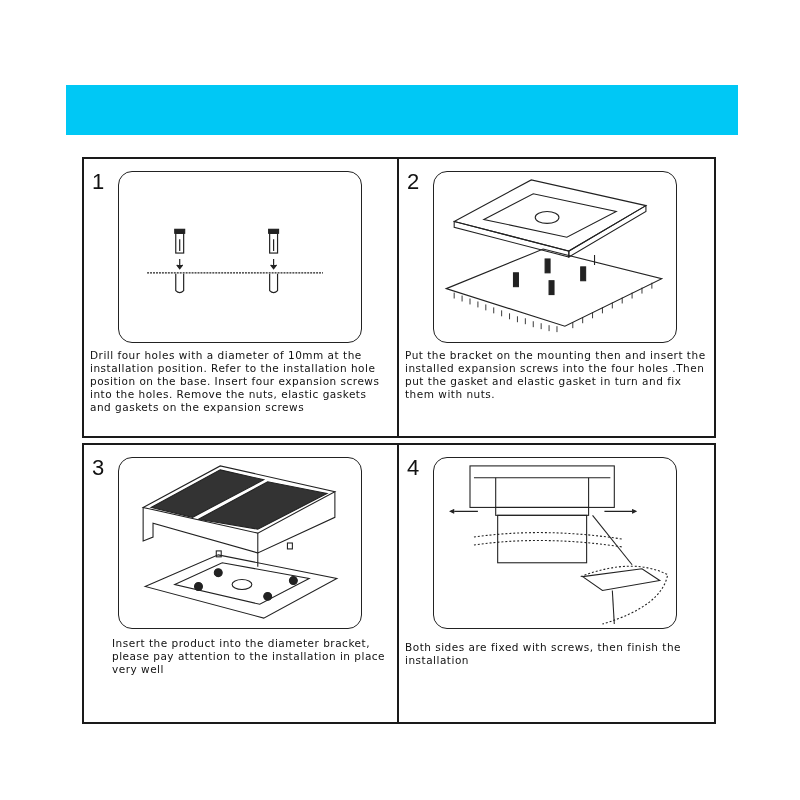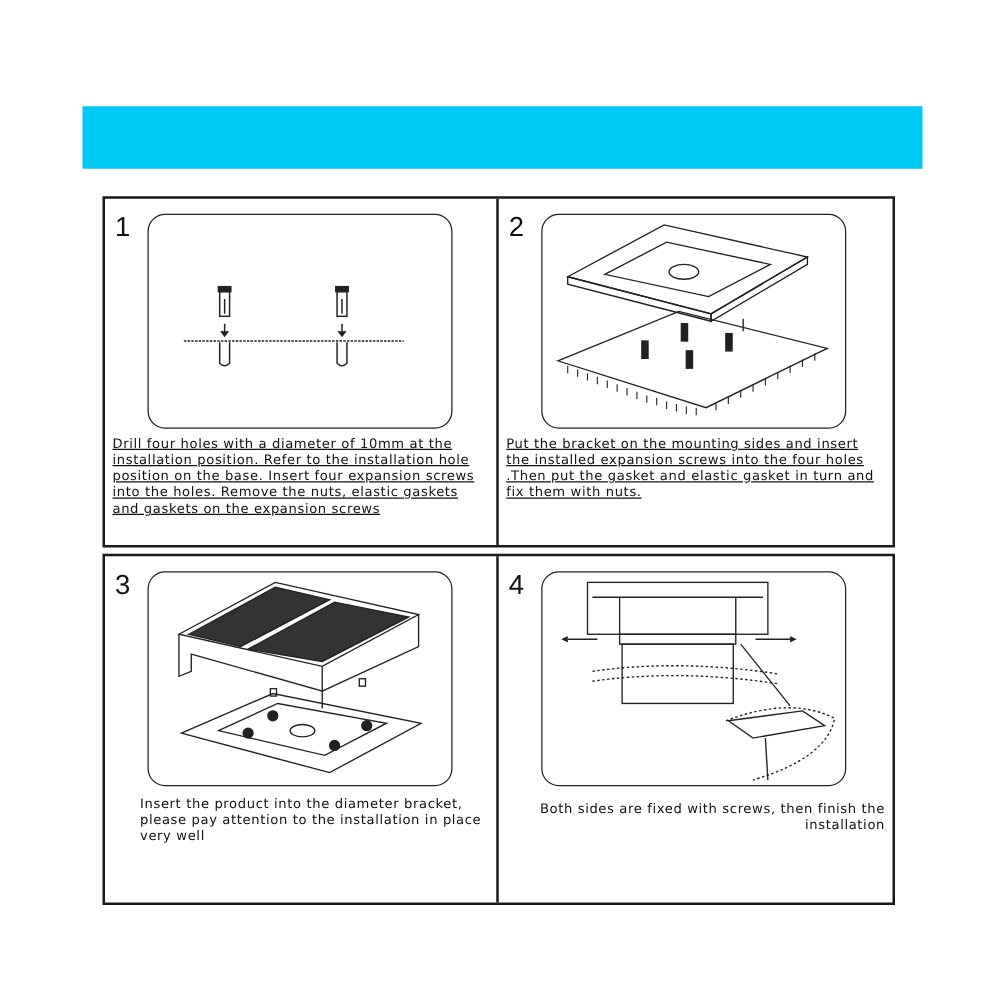--- a/index.html
+++ b/index.html
@@ -11,23 +11,23 @@
   .row-bottom{top:443px;height:281px;}
   .divider{position:absolute;top:0;bottom:0;left:313px;width:2px;background:#1a1a1a;}
   .panel{position:absolute;top:0;bottom:0;}
   .panel.left{left:0;width:313px;}
   .panel.right{left:315px;width:315px;}
   .step-num{position:absolute;left:8px;top:10px;font-size:22px;font-family:"Liberation Sans",sans-serif;color:#111;}
   .illus{position:absolute;left:34px;top:12px;width:244px;height:172px;border:1.5px solid #222;border-radius:14px;box-sizing:border-box;overflow:hidden;background:#fff;}
   .panel.right .illus{left:34px;width:244px;}
   .illus svg{width:100%;height:100%;display:block;}
   .caption{position:absolute;left:6px;right:6px;font-size:10.5px;line-height:13px;color:#111;letter-spacing:.5px;}
-  .row-top .caption{top:190px;text-decoration:underline;}
+  .row-top .caption{top:190px;}
   .row-bottom .panel.left .caption{top:192px;left:28px;}
-  .row-bottom .panel.right .caption{top:196px;text-align:right;}
+  .row-bottom .panel.right .caption{top:196px;}
 </style>
 </head>
 <body>
 
 <div class="banner">
   <div class="banner-title">INSTALLATION</div>
 </div>
 
 <div class="grid-row row-top">
   <div class="divider"></div>
@@ -79,21 +79,21 @@
           <g fill="#222">
             <rect x="112" y="88" width="5" height="14"></rect>
             <rect x="148" y="96" width="5" height="14"></rect>
             <rect x="80" y="102" width="5" height="14"></rect>
             <rect x="116" y="110" width="5" height="14"></rect>
           </g>
           <line x1="162" y1="84" x2="162" y2="94"></line>
         </g>
       </svg>
     </div>
-    <div class="caption">Put the bracket on the mounting sides and insert the installed expansion screws into the four holes .Then put the gasket and elastic gasket in turn and fix them with nuts.</div>
+    <div class="caption">Put the bracket on the mounting then and insert the installed expansion screws into the four holes .Then put the gasket and elastic gasket in turn and fix them with nuts.</div>
   </div>
 </div>
 
 <div class="grid-row row-bottom">
   <div class="divider"></div>
 
   <div class="panel left">
     <div class="step-num">3</div>
     <div class="illus">
       <svg viewBox="0 0 244 172">

